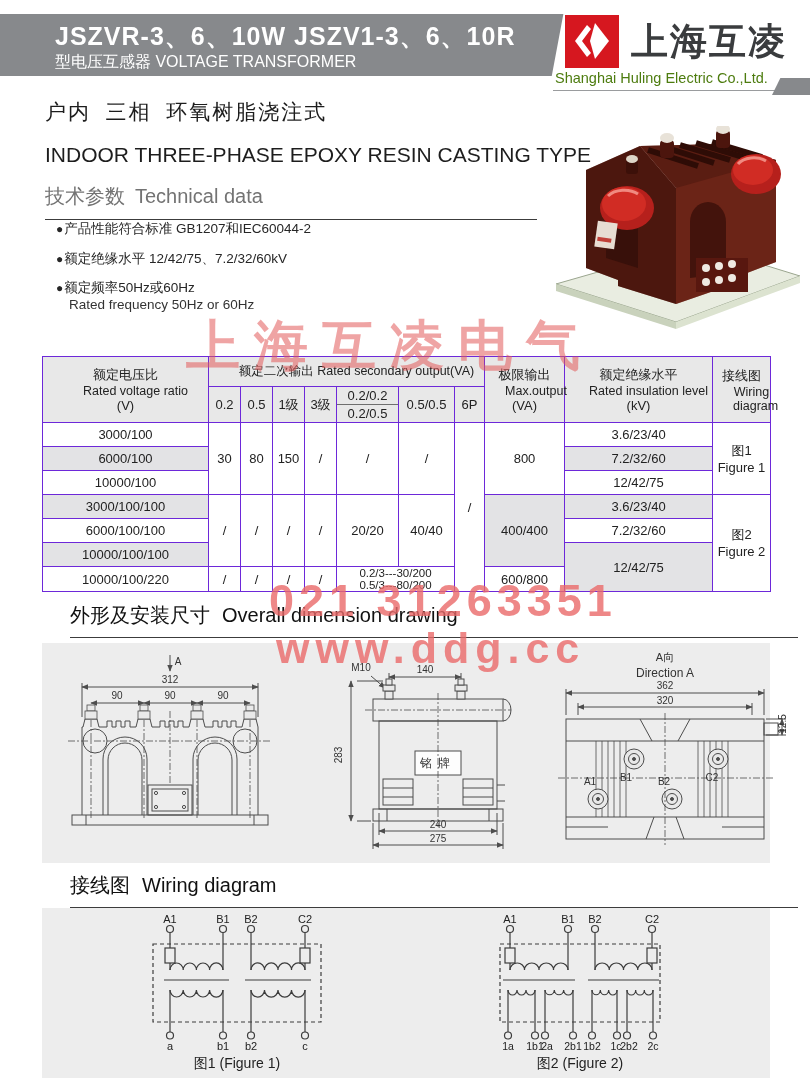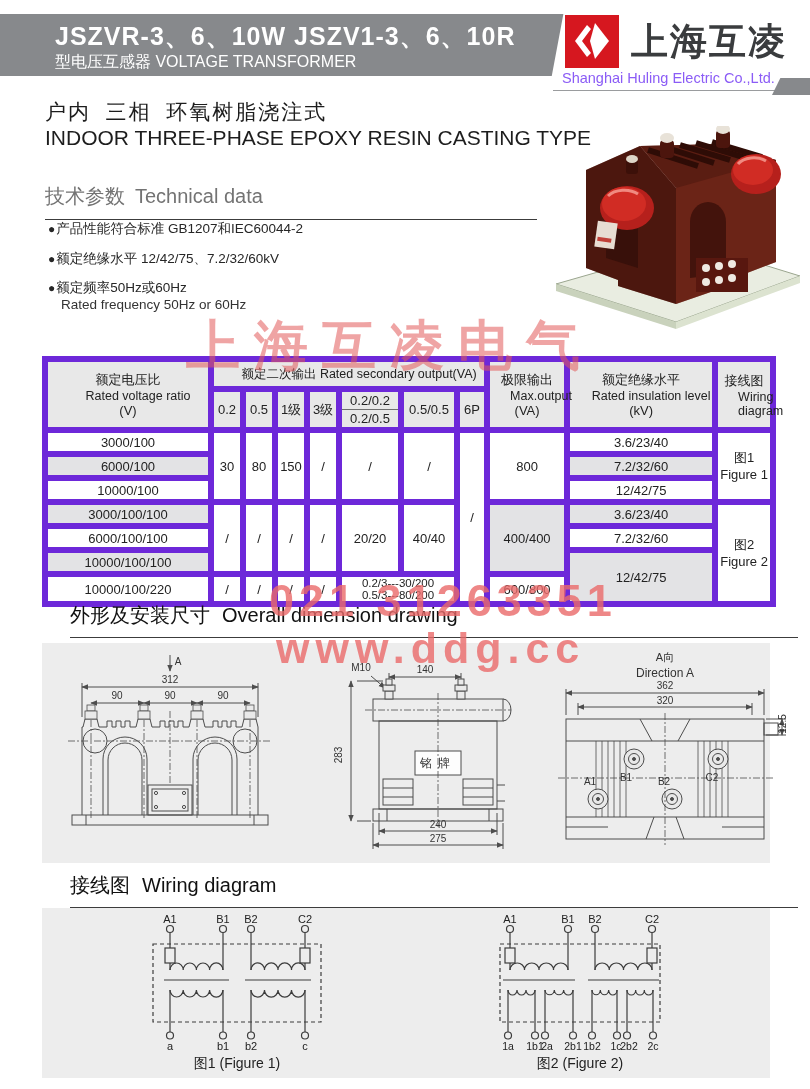--- a/index.html
+++ b/index.html
@@ -7,50 +7,50 @@
   #page{position:relative;width:810px;height:1089px;background:#fff;overflow:hidden;}
 
   
   #gray-bar{position:absolute;left:0;top:14px;width:810px;height:62px;background:#87898c;}
   #model-line{position:absolute;left:55px;top:6px;font-size:25px;font-weight:bold;color:#fff;letter-spacing:1px;}
   #model-sub{position:absolute;left:55px;top:38px;font-size:16px;color:#fff;}
   #logo-panel{position:absolute;left:535px;top:0;width:275px;height:96px;background:#fff;
     clip-path:polygon(31px 0,275px 0,275px 96px,13px 96px);}
   #logo-mark{position:absolute;left:30px;top:15px;width:54px;height:53px;background:#d6171f;}
   #logo-cn{position:absolute;left:96px;top:17px;font-size:37px;font-weight:bold;color:#3a3c3e;letter-spacing:2px;}
-  #logo-en{position:absolute;left:27px;top:70px;font-size:14.5px;color:#8b5cf6;white-space:nowrap;}
+  #logo-en{position:absolute;left:20px;top:70px;font-size:14.5px;color:#4d7c0f;white-space:nowrap;}
   #logo-rule{position:absolute;left:18px;top:90px;width:257px;border-top:1px solid #9a9c9e;}
   #corner-piece{position:absolute;left:772px;top:78px;width:38px;height:17px;background:#87898c;
     clip-path:polygon(22% 0,100% 0,100% 100%,0 100%);}
 
   
   #intro{position:absolute;left:45px;top:98px;color:#1d1d1d;}
   #intro .cn{font-size:21px;letter-spacing:2px;font-family:Liberation Mono, monospace;}
-  #intro .en{font-size:21px;margin-top:0;}
+  #intro .en{font-size:21px;margin-top:17px;}
   #tech-head{position:absolute;left:45px;top:183px;width:492px;border-bottom:1.5px solid #3c3c3c;padding-bottom:9px;
     font-size:20px;color:#737373;}
   #tech-head .en{margin-left:10px;}
-  #bullets{position:absolute;left:48px;top:221px;font-size:13.5px;color:#262626;line-height:16.5px;}
+  #bullets{position:absolute;left:56px;top:221px;font-size:13.5px;color:#262626;line-height:16.5px;}
   .bullet{margin-bottom:13px;}
   .bullet .dot{margin-right:1px;font-size:12px;}
   .bullet .en{padding-left:13px;color:#333;}
 
   
   #product{position:absolute;left:548px;top:126px;width:258px;height:208px;}
 
   
   .wm{position:absolute;font-weight:bold;z-index:40;pointer-events:none;white-space:nowrap;}
   #wm-brand{left:186px;top:310px;font-size:54px;letter-spacing:14px;color:rgba(225,90,90,0.55);}
   #wm-phone{left:269px;top:575px;font-size:45px;letter-spacing:5px;color:rgba(234,105,105,0.8);}
   #wm-site{left:276px;top:624px;font-size:43px;letter-spacing:6px;color:rgba(234,105,105,0.8);}
 
   
   #spec-wrap{position:absolute;left:42px;top:356px;width:728px;}
   table.spec{border-collapse:collapse;width:728px;table-layout:fixed;font-size:13px;color:#222;background:#fff;}
-  table.spec th,table.spec td{border:6px solid #6d28d9;text-align:center;vertical-align:middle;padding:0;}
+  table.spec th,table.spec td{border:1px solid #6d28d9;text-align:center;vertical-align:middle;padding:0;}
   table.spec{border:1.5px solid #333;}
   table.spec thead th{background:#e8e8e8;font-weight:normal;font-size:13px;}
   table.spec thead .sm{font-size:12.5px;padding-left:20px;}
   tr.hrow1{height:30px;} tr.hrow2{height:36px;}
   tbody tr{height:24px;}
   td.g,th.g{background:#e3e3e5;}
   .split div{height:17px;line-height:17px;}
   .split div:first-child{border-bottom:1px solid #6e6e6e;}
   .two-line{font-size:11.5px;line-height:12px;}
   .wiring-cell{font-size:13px;line-height:17px;}

